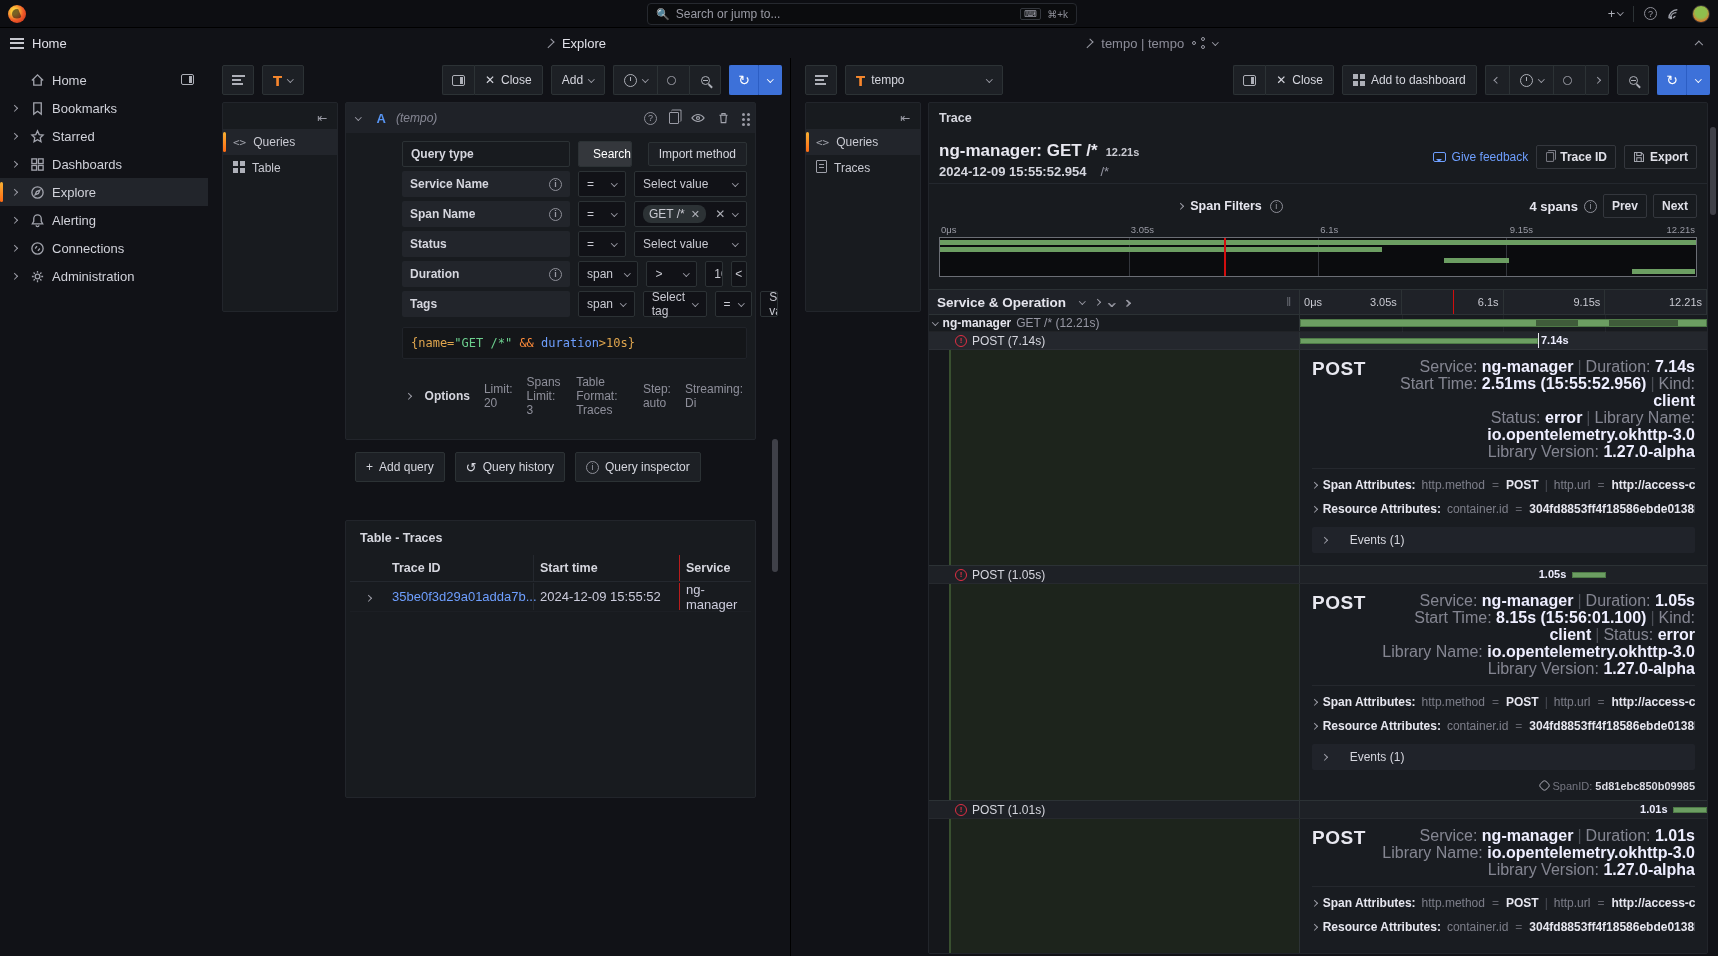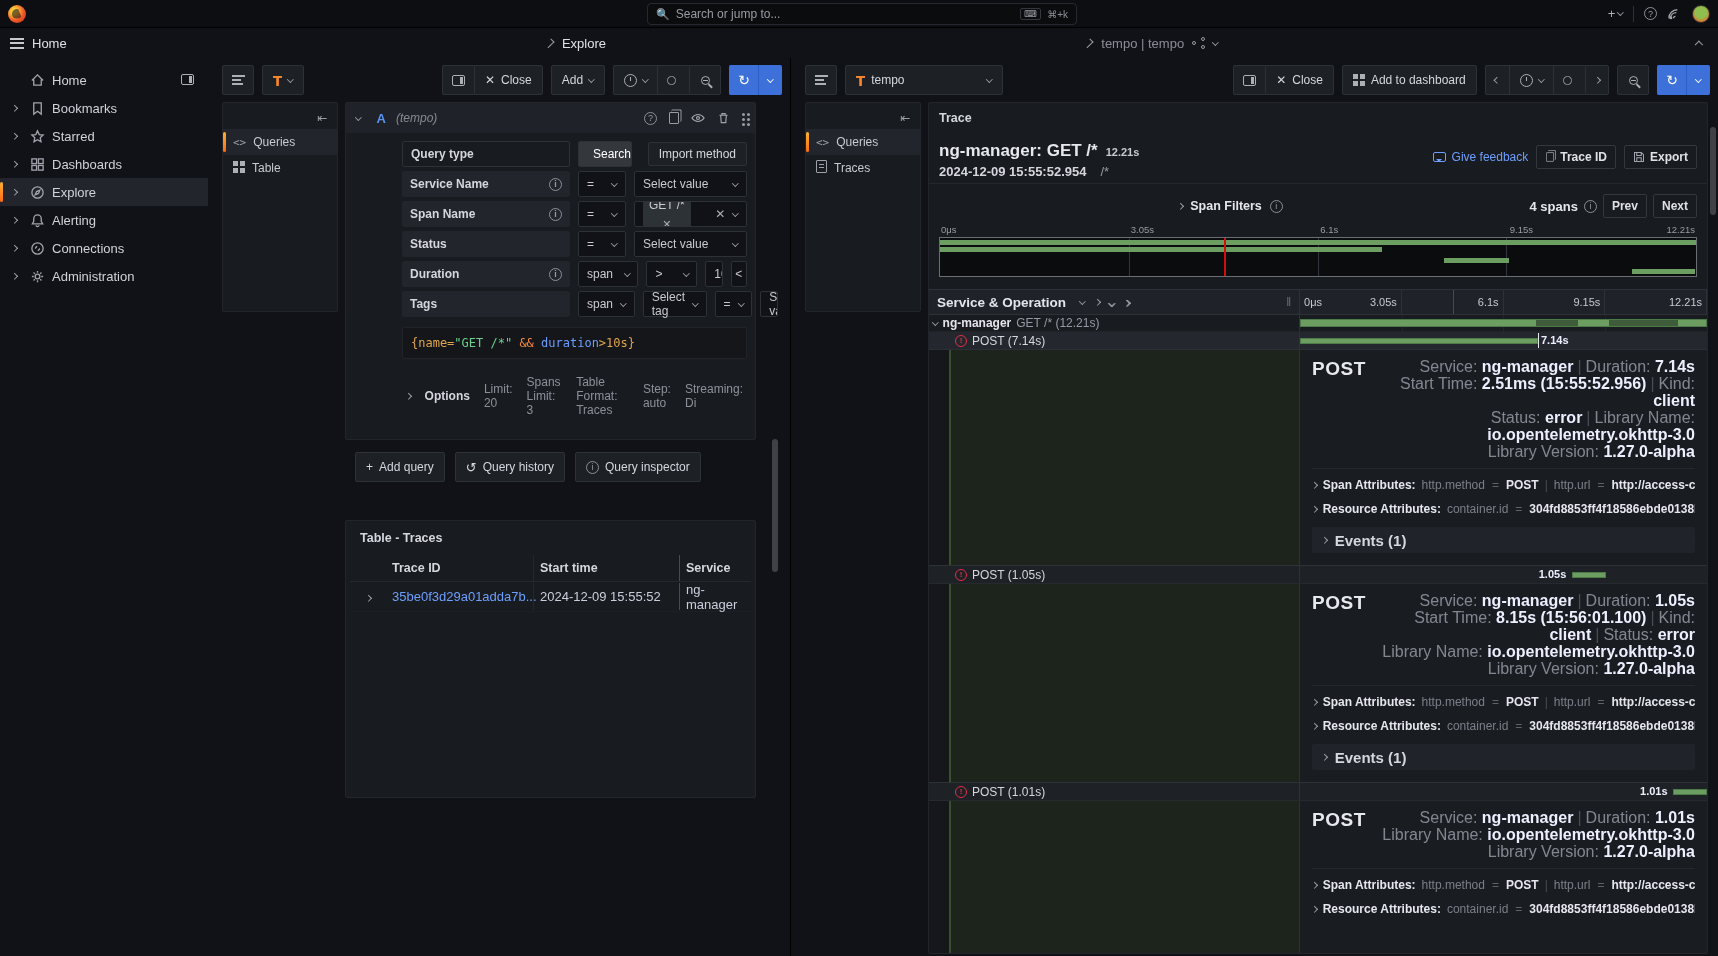--- a/index.html
+++ b/index.html
@@ -76,21 +76,21 @@
   .qhead .hicons { margin-left:auto; display:flex; gap:12px; color:#9a9ba5; align-items:center;}
   .inf { display:inline-flex; width:13px; height:13px; border:1px solid #8e8f98; border-radius:50%; font-size:9px; color:#9a9ba5; align-items:center; justify-content:center; font-style:normal;}
   .copyic { width:10px; height:12px; border:1.3px solid #9a9ba5; border-radius:1px; box-shadow:2px -2px 0 -0.5px #181b1f,2.5px -2.5px 0 0 #9a9ba5; }
   .grip { width:3px; height:3px; border-radius:50%; background:#9a9ba5; box-shadow:5px 0 0 #9a9ba5, 0 5px 0 #9a9ba5, 5px 5px 0 #9a9ba5, 0 10px 0 #9a9ba5, 5px 10px 0 #9a9ba5; margin-top:-8px;}
   .qform { padding:8px 8px 8px 56px; }
   .frow { display:flex; margin-bottom:4px; gap:8px; height:26px; }
   .flabel { width:168px; flex:none; background:#22252b; display:flex; align-items:center; gap:6px; padding:0 8px; font-weight:600; color:#d5d6de; border-radius:2px;}
   .fsel { background:#111217; border:1px solid #2c3235; border-radius:2px; display:flex; align-items:center; gap:8px; padding:0 8px; color:#c9cad2; }
   .fsel .chev { border-color:#9a9ba5; }
   .fsel.grow { flex:1; min-width:0; overflow:hidden; }
-  .chip { background:#2c3235; border-radius:8px; padding:2px 6px; display:flex; gap:6px; align-items:center; font-size:12px;flex-direction:column;}
+  .chip { background:#2c3235; border-radius:8px; padding:2px 6px; display:flex; gap:6px; align-items:center; font-size:12px;}
   .chip .x { color:#aeb0b8; font-size:11px; }
   .tabs { display:flex; background:#111217; border:1px solid #2c3235; border-radius:2px; overflow:hidden; }
   .tab { padding:0 14px; display:flex; align-items:center; color:rgba(204,204,220,.75); font-weight:500; cursor:pointer;}
   .tab.active { background:#34373c; color:#fff; }
   .preview { background:#141619; border:1px solid #202329; border-radius:2px; padding:8px; font-family:"DejaVu Sans Mono","Liberation Mono",monospace; font-size:12px; margin:10px 0 8px; }
   .tk-a { color:#e0a64e; } .tk-s { color:#6ccf8e; } .tk-o { color:#ff8c3a; } .tk-f { color:#6e9fff; }
   .optrow { display:flex; align-items:center; gap:14px; padding:8px 4px 14px; color:rgba(204,204,220,.65); }
   .optrow b { color:#d5d6de; }
   .qbuttons { display:flex; gap:10px; padding:12px 0 2px 10px; }
   
@@ -164,21 +164,21 @@
   .dhead { display:flex; }
   .dop { font-size:19px; font-weight:700; color:#e8e8f0; letter-spacing:.5px; }
   .dkv { margin-left:auto; text-align:right; font-size:16px; line-height:17px; color:rgba(204,204,220,.6); }
   .dkv b { color:#eef; }
   .dkv .bar2 { color:#4a4d55; padding:0 4px;}
   .dsec { padding:5px 0; font-size:12px; display:flex; align-items:center; gap:6px; white-space:nowrap; overflow:hidden;}
   .dsec .k { color:rgba(204,204,220,.55); }
   .dsec .eq { color:rgba(204,204,220,.4); padding:0 1px;}
   .dsec .vb { font-weight:700; color:#e6e6ef; }
   .dsecdivider { height:1px; background:#25282e; margin:8px 0 4px; }
-  .devents { background:#20232a; border-radius:2px; height:26px; display:flex; align-items:center; gap:8px; padding:0 10px; margin:6px 0; font-size:15px; color:#d5d6de; cursor:pointer;font-weight:bold;}
+  .devents { background:#20232a; border-radius:2px; height:26px; display:flex; align-items:center; gap:23px; padding:0 10px; margin:6px 0; font-size:12px; color:#d5d6de; cursor:pointer;}
   .dspanid { text-align:right; font-size:11px; color:rgba(204,204,220,.5); padding:4px 0 2px; }
   .dspanid b { color:#dcdce4; font-weight:700; }
   .linkic { display:inline-block; width:9px; height:9px; border:1.4px solid #8e8f98; border-radius:3px; transform:rotate(45deg); margin-right:4px; }
   .clockic { width:13px; height:13px; border:1.4px solid #aeb0b8; border-radius:50%; position:relative; display:inline-block;}
   .clockic:after { content:""; position:absolute; left:5px; top:2px; width:1.4px; height:4px; background:#aeb0b8; }
   .gridic { width:12px; height:12px; display:inline-block; background:
      linear-gradient(#aeb0b8,#aeb0b8) 0 0/5px 5px no-repeat, linear-gradient(#aeb0b8,#aeb0b8) 7px 0/5px 5px no-repeat,
      linear-gradient(#aeb0b8,#aeb0b8) 0 7px/5px 5px no-repeat, linear-gradient(#aeb0b8,#aeb0b8) 7px 7px/5px 5px no-repeat; }
   .dockic { width:13px; height:11px; border:1.4px solid #aeb0b8; border-radius:2px; position:relative; display:inline-block; }
   .dockic:after { content:""; position:absolute; right:1px; top:1px; bottom:1px; width:3px; background:#aeb0b8; }
@@ -813,20 +813,21 @@
                   <span class="chev right sm"></span>
                     <b>Resource Attributes:</b>
                   <span class="k">container.id</span>
                     <span class="eq">=</span>
                     <span class="vb">304fd8853ff4f18586ebde0138be...</span>
                 </div>
                 <div class="devents">
                     <span class="chev right sm"></span>
                     <span>Events (1)</span>
                   </div>
+                <div class="dspanid"><span class="linkic"></span><span>SpanID:</span> <b>5d81ebc850b09985</b></div>
               </div>
             </div>
 
             <div class="spanrow rowspan">
               <div class="sname" style="padding-left:26px">
                 <span class="errico">!</span>
                 <span class="opname" style="color:#d5d6de">POST (1.01s)</span>
               </div>
               <div class="stl">
                 <div class="durlab rightal" style="left: 61%; width: 30.3%;"><span>1.01s</span></div>

